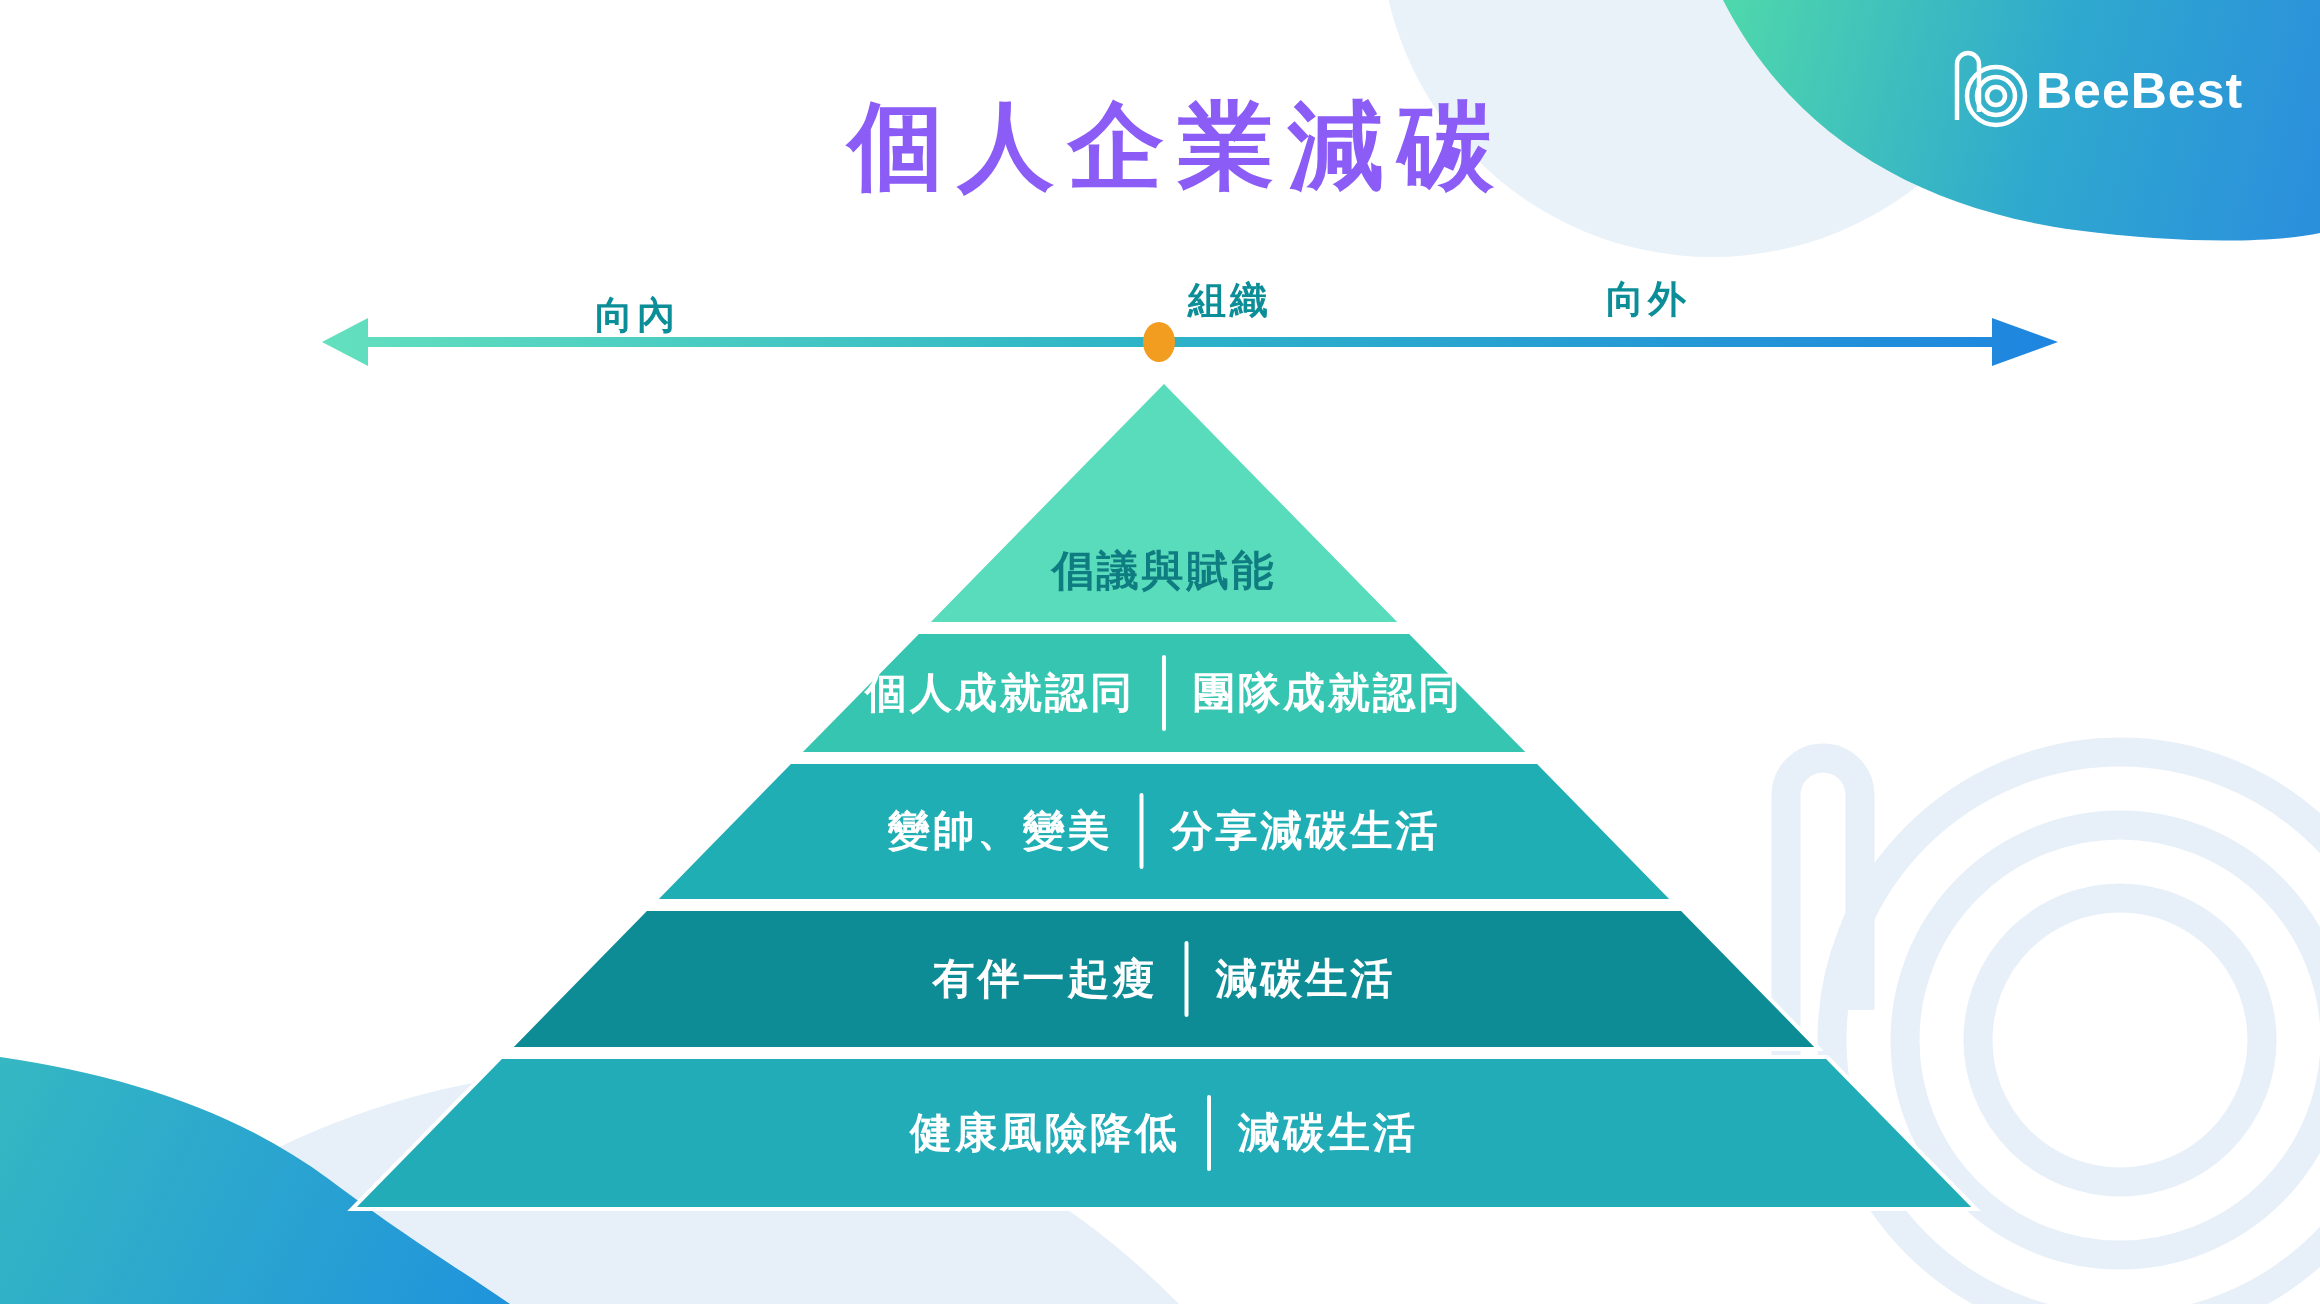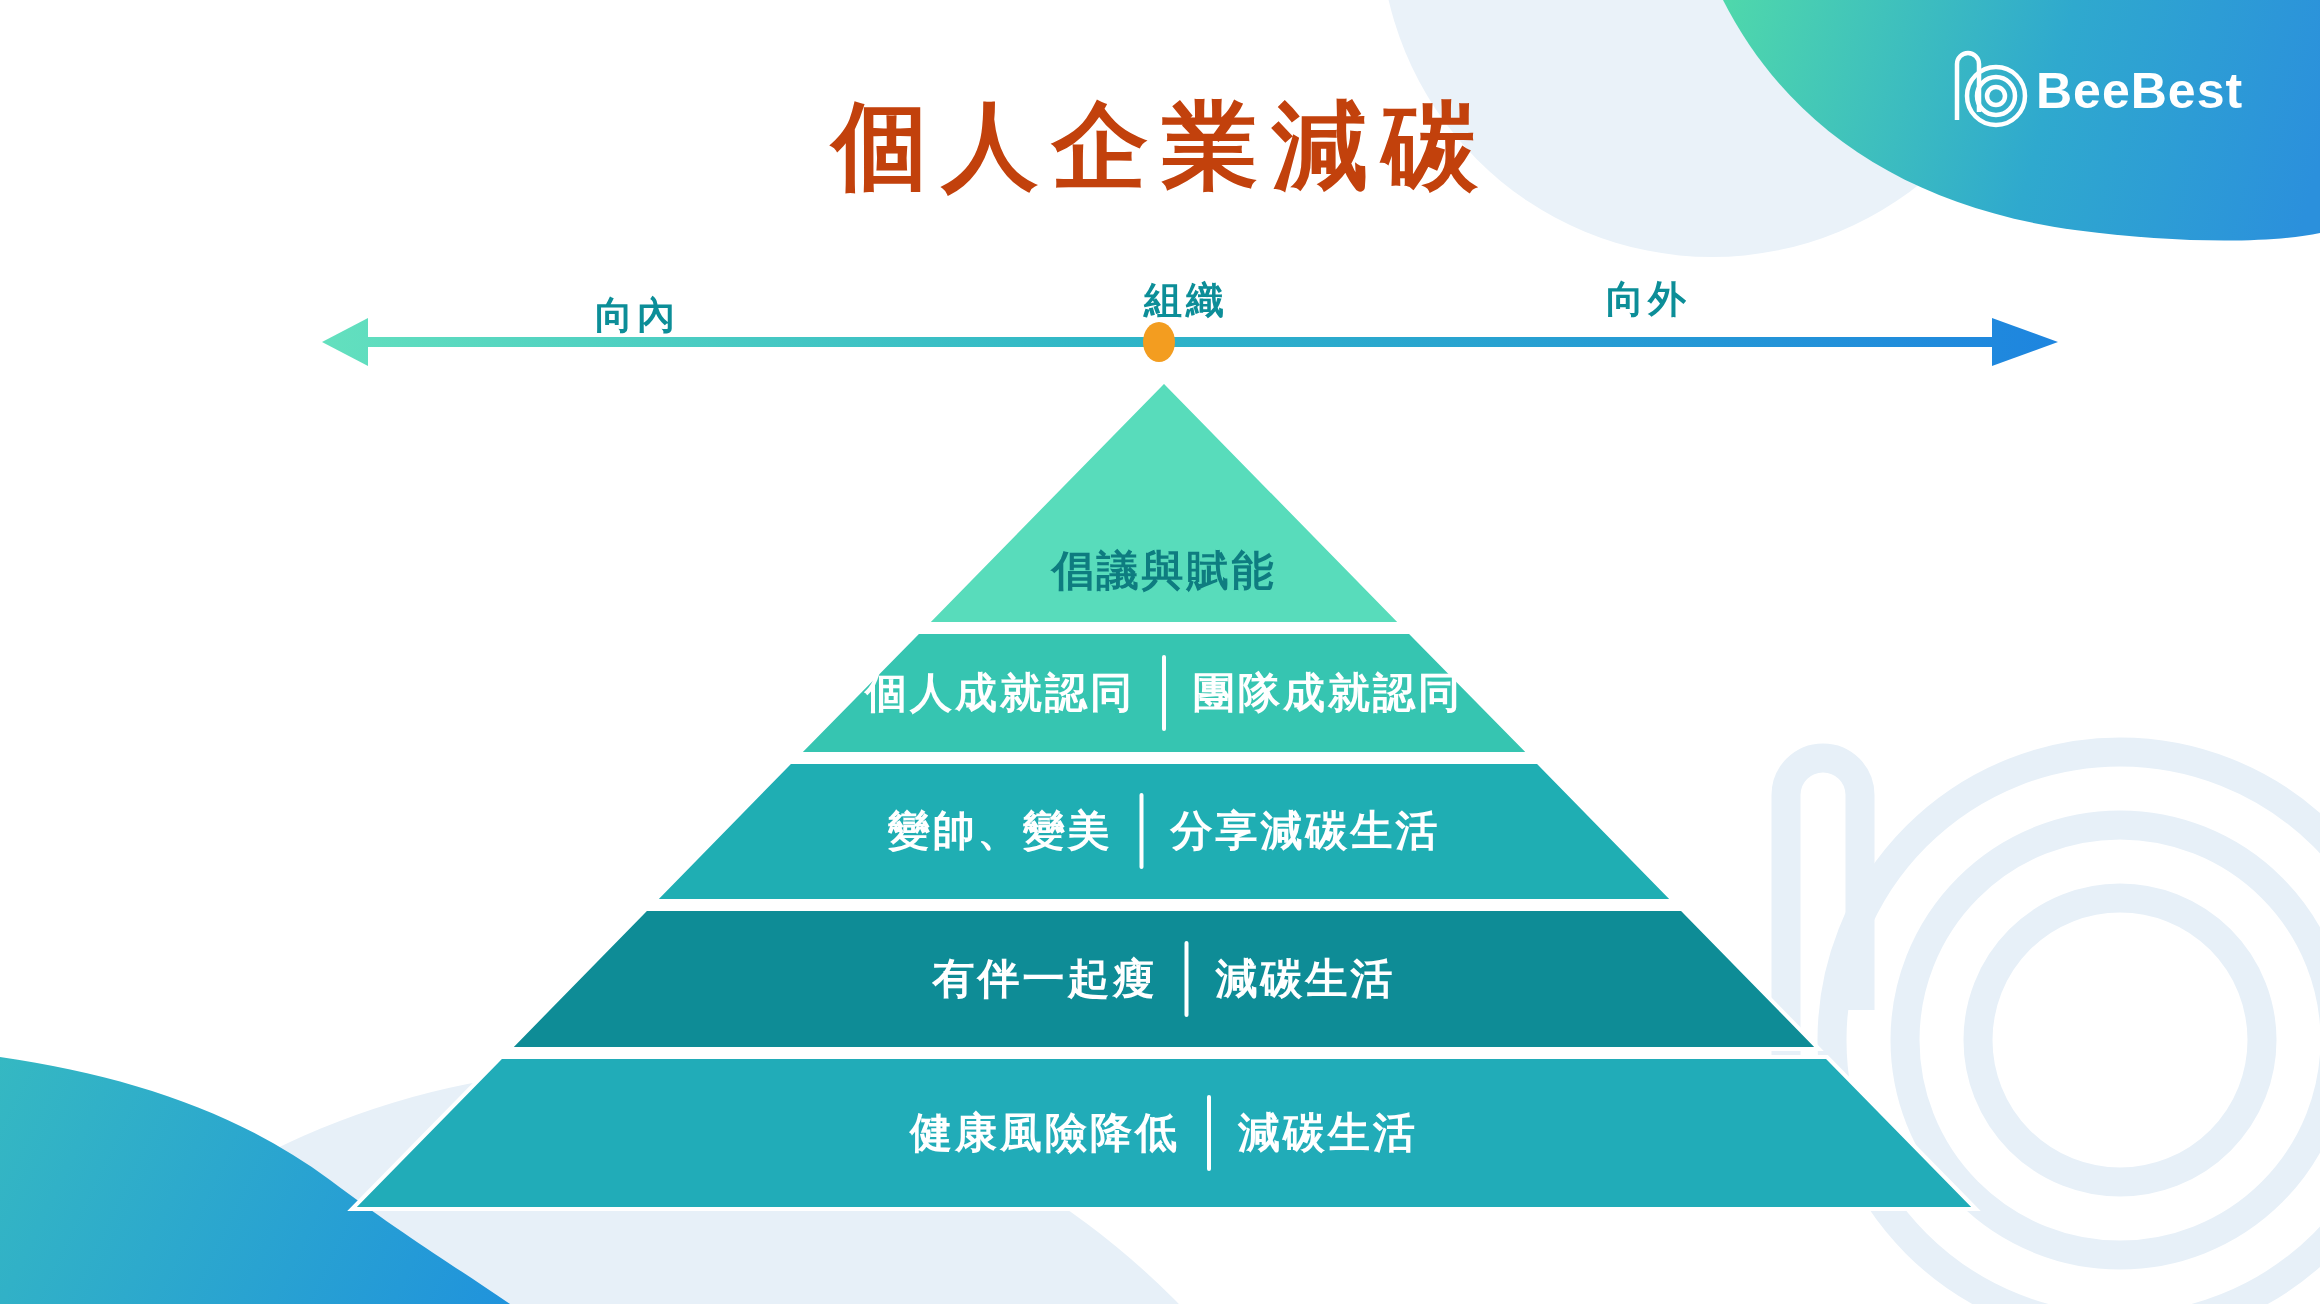--- a/index.html
+++ b/index.html
@@ -2,21 +2,21 @@
 <html><head>
 <meta charset="utf-8">
 <style>
   html,body{margin:0;padding:0;}
   .canvas{
     position:relative;width:2320px;height:1304px;background:#ffffff;overflow:hidden;
     font-family:"Liberation Sans","DejaVu Sans",sans-serif;
   }
   .bg-svg{position:absolute;left:0;top:0;width:2320px;height:1304px;}
   .abs{position:absolute;transform:translate(-50%,-50%);}
-  .title{font-size:96px;font-weight:bold;color:#c2410c;letter-spacing:14px;white-space:nowrap;}
+  .title{font-size:96px;font-weight:bold;color:#8b5cf6;letter-spacing:14px;white-space:nowrap;margin-left:16px;}
   .axis-label{font-size:38px;font-weight:bold;color:#0C8E98;letter-spacing:4px;white-space:nowrap;}
   .level-row{display:flex;align-items:center;gap:27px;white-space:nowrap;}
   .level-text{font-size:42px;font-weight:bold;color:#ffffff;letter-spacing:3px;}
   .level-text.dark{color:#0E7C80;}
   .vbar{width:4px;height:76px;background:#ffffff;border-radius:2px;}
   .brand{position:absolute;left:1950px;top:50px;display:flex;align-items:center;gap:8px;}
   .brand-name{font-size:50px;font-weight:bold;color:#ffffff;letter-spacing:1px;}
 </style>
 </head>
 <body>
@@ -76,21 +76,21 @@
     <svg width="78" height="82" viewBox="0 0 78 82">
       <circle cx="46" cy="46" r="29" fill="none" stroke="#ffffff" stroke-width="4.5"></circle>
       <circle cx="46" cy="46" r="19" fill="none" stroke="#ffffff" stroke-width="4.5"></circle>
       <circle cx="46" cy="46" r="9" fill="none" stroke="#ffffff" stroke-width="4.5"></circle>
       <path d="M7 70 L7 14 A11 11 0 0 1 29 14 L29 62" fill="none" stroke="#ffffff" stroke-width="4.5"></path>
     </svg>
     <span class="brand-name">BeeBest</span>
   </div>
 
   <div class="abs axis-label" style="left:637px;top:301px;margin-top:14px;">向內</div>
-  <div class="abs axis-label" style="left:1186px;top:300px;font-family:Liberation Mono, monospace;">組織</div>
+  <div class="abs axis-label" style="left:1230px;top:300px;font-family:Liberation Mono, monospace;">組織</div>
   <div class="abs axis-label" style="left:1648px;top:299px;">向外</div>
 
   <div class="abs level-row" style="left:1164px;top:571px;">
     <span class="level-text dark">倡議與賦能</span>
   </div>
 
   <div class="abs level-row" style="left:1164px;top:831px;">
     <span class="level-text">變帥、變美</span>
     <span class="vbar"></span>
     <span class="level-text">分享減碳生活</span>

